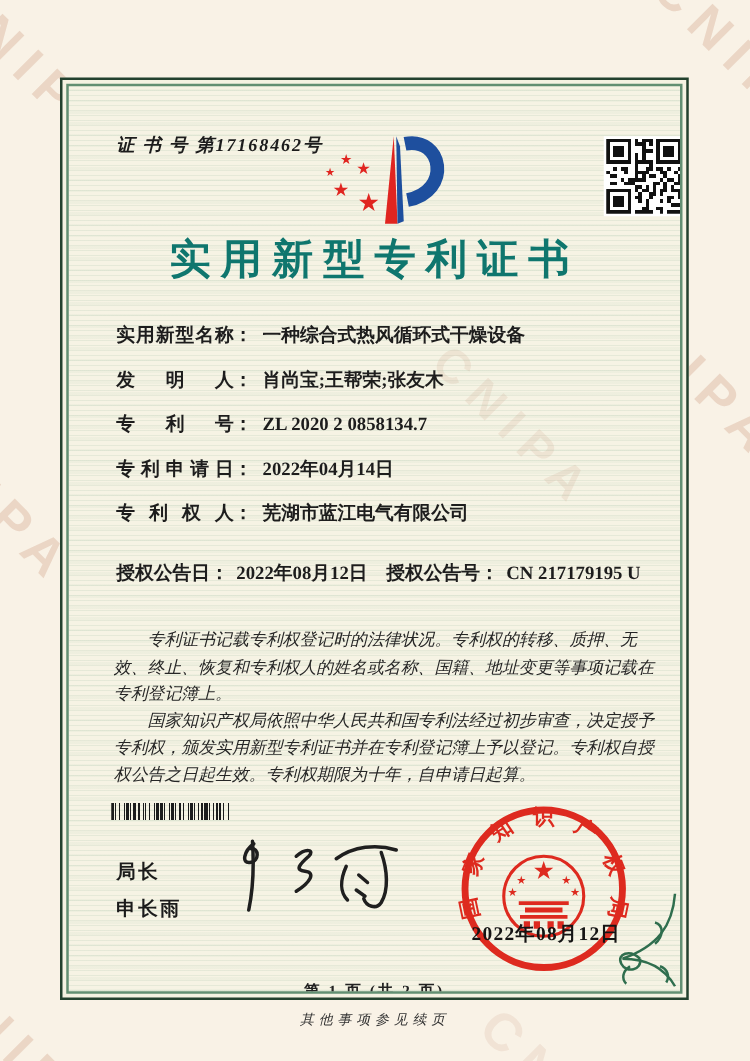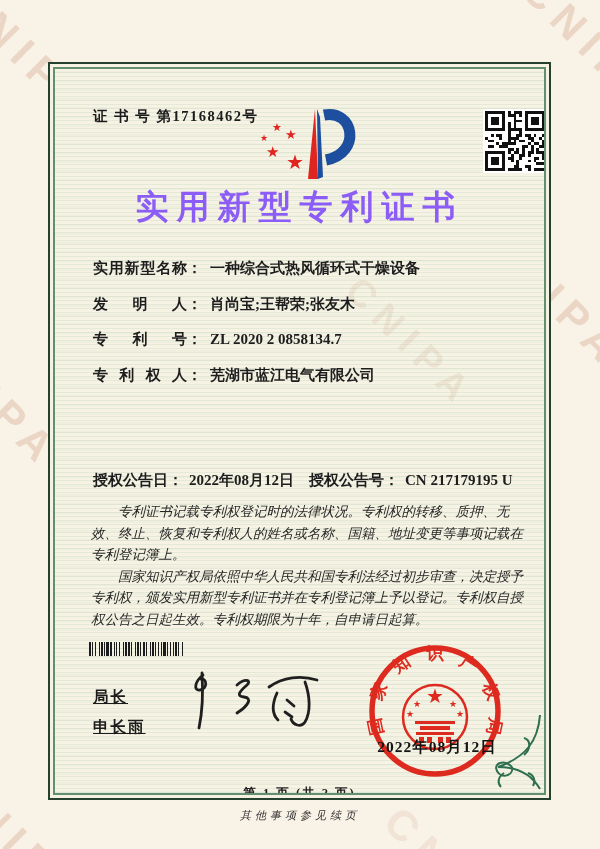--- a/index.html
+++ b/index.html
@@ -48,58 +48,59 @@
     background:
       repeating-linear-gradient(0deg, rgba(110,160,128,0.12) 0px, rgba(110,160,128,0.12) 1px, transparent 1px, transparent 4px),
       repeating-linear-gradient(0deg, rgba(140,185,152,0.07) 0px, rgba(140,185,152,0.07) 2px, transparent 2px, transparent 9px);
     pointer-events:none;
   }
 
   .cert-no {
     position:absolute; left:38px; top:38px;
     font-size:14.5px; font-weight:600; color:#1c1c1c;
     letter-spacing:1.5px;
+    font-style:italic;
   }
 
   .logo { position:absolute; left:197px; top:34px; width:110px; height:84px; }
   .qr   { position:absolute; left:428px; top:40px; width:64px; height:64px; background:#fff; padding:2px; }
 
   .title {
     position:absolute; left:0; top:116px; width:100%;
     text-align:center;
-    font-size:33px; font-weight:700; color:#8b5cf6;
+    font-size:33px; font-weight:700; color:#0f766e;
     letter-spacing:8px;
   }
 
   
   .fields { position:absolute; left:38px; top:190px; width:430px; }
   .row { height:35.5px; font-size:15px; font-weight:600; color:#1d1d1d; white-space:nowrap; }
   .row .lbl {
     display:inline-block; width:94px;
     text-align:justify; text-align-last:justify;
     vertical-align:bottom;
   }
   .row .colon { margin-right:8px; }
-  .grant-row { position:absolute; left:38px; top:402px; width:440px; font-size:15px; font-weight:600; color:#1d1d1d; white-space:nowrap; }
+  .grant-row { position:absolute; left:38px; top:380px; width:440px; font-size:15px; font-weight:600; color:#1d1d1d; white-space:nowrap; }
   .grant-row .pair2 { position:absolute; left:216px; top:0; }
   .grant-row .colon { margin-right:6px; }
 
   
   .paras {
     position:absolute; left:36px; top:432px; width:432px;
     font-size:13.5px; line-height:21.5px; color:#262626;
     font-style:italic;
   }
   .paras p { text-indent:2em; }
 
   
   .barcode { position:absolute; left:34px; top:573px; width:173px; height:14px; }
 
   
-  .signer { position:absolute; left:38px; top:618px; font-size:15.5px; font-weight:700; color:#1b1b1b;text-decoration:underline; }
+  .signer { position:absolute; left:38px; top:618px; font-size:15.5px; font-weight:700; color:#1b1b1b; }
   .signer div { margin-bottom:9px; letter-spacing:2px; }
   .signature { position:absolute; left:118px; top:600px; width:160px; height:64px; }
 
   
   .seal { position:absolute; left:310px; top:572px; width:140px; height:140px; opacity:0.95; }
   .seal-date {
     position:absolute; left:306px; top:668px; width:152px;
     text-align:center;
     font-size:15.5px; font-weight:700; color:#141414; letter-spacing:1px;
     white-space:nowrap;
@@ -376,20 +377,23 @@
         <div class="row">
           <span class="lbl">实用新型名称</span><span class="colon">：</span><span>一种综合式热风循环式干燥设备</span>
         </div>
         <div class="row">
           <span class="lbl">发明人</span><span class="colon">：</span><span>肖尚宝;王帮荣;张友木</span>
         </div>
         <div class="row">
           <span class="lbl">专利号</span><span class="colon">：</span><span>ZL 2020 2 0858134.7</span>
         </div>
         <div class="row">
+          <span class="lbl">专利申请日</span><span class="colon">：</span><span>2022年04月14日</span>
+        </div>
+        <div class="row">
           <span class="lbl">专利权人</span><span class="colon">：</span><span>芜湖市蓝江电气有限公司</span>
         </div>
       </div>
 
       <div class="grant-row">
         <span>授权公告日</span><span class="colon">：</span><span>2022年08月12日</span>
         <span class="pair2">
           <span>授权公告号</span><span class="colon">：</span><span>CN 217179195 U</span>
         </span>
       </div>

